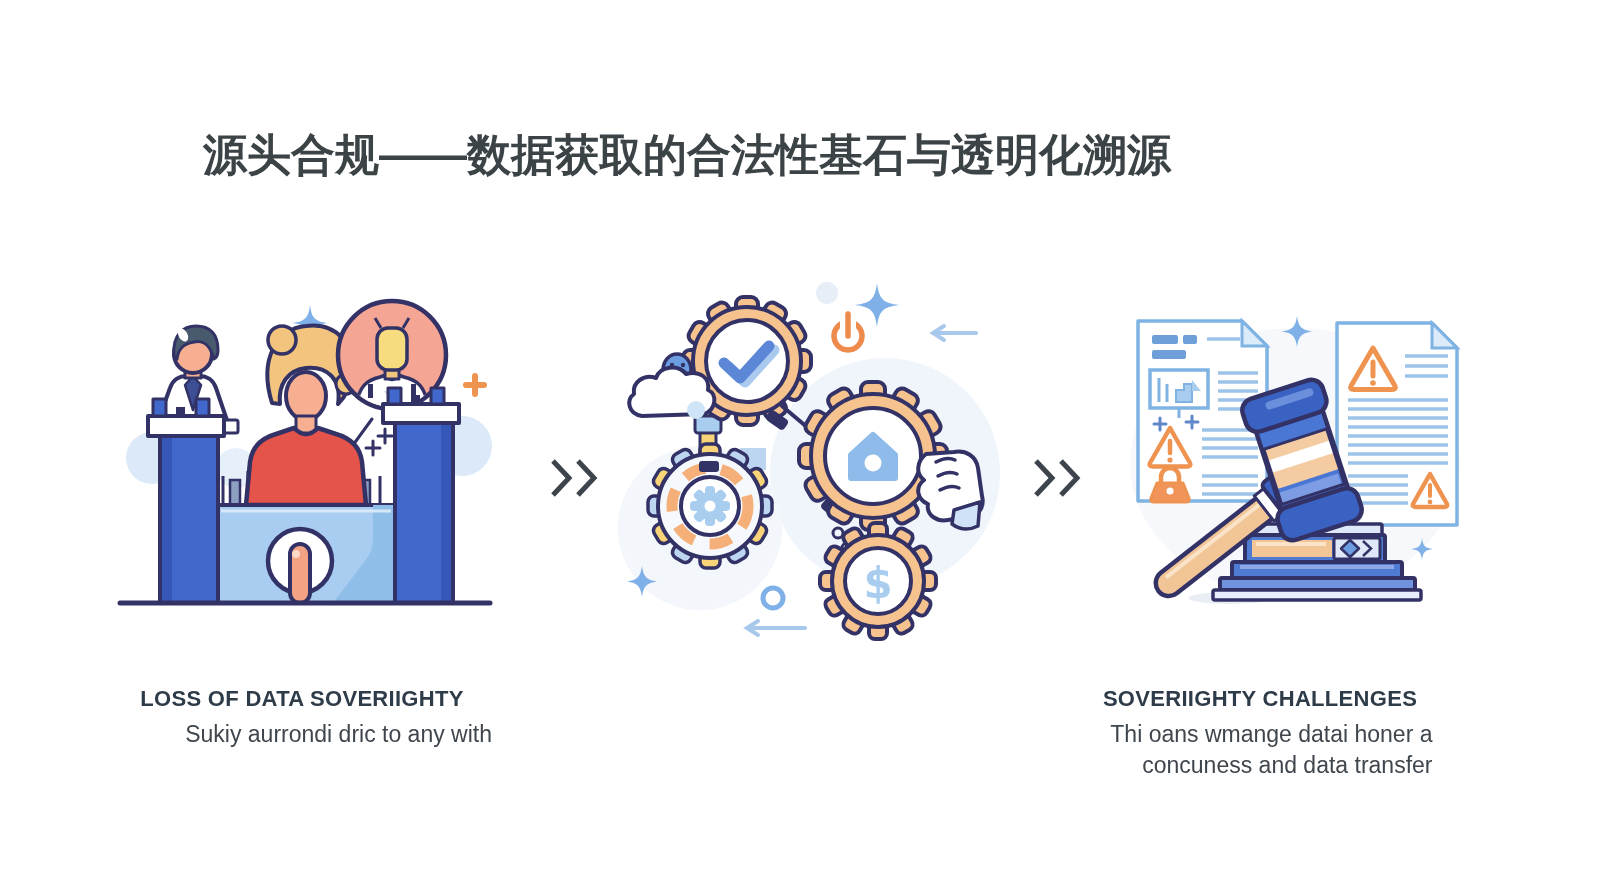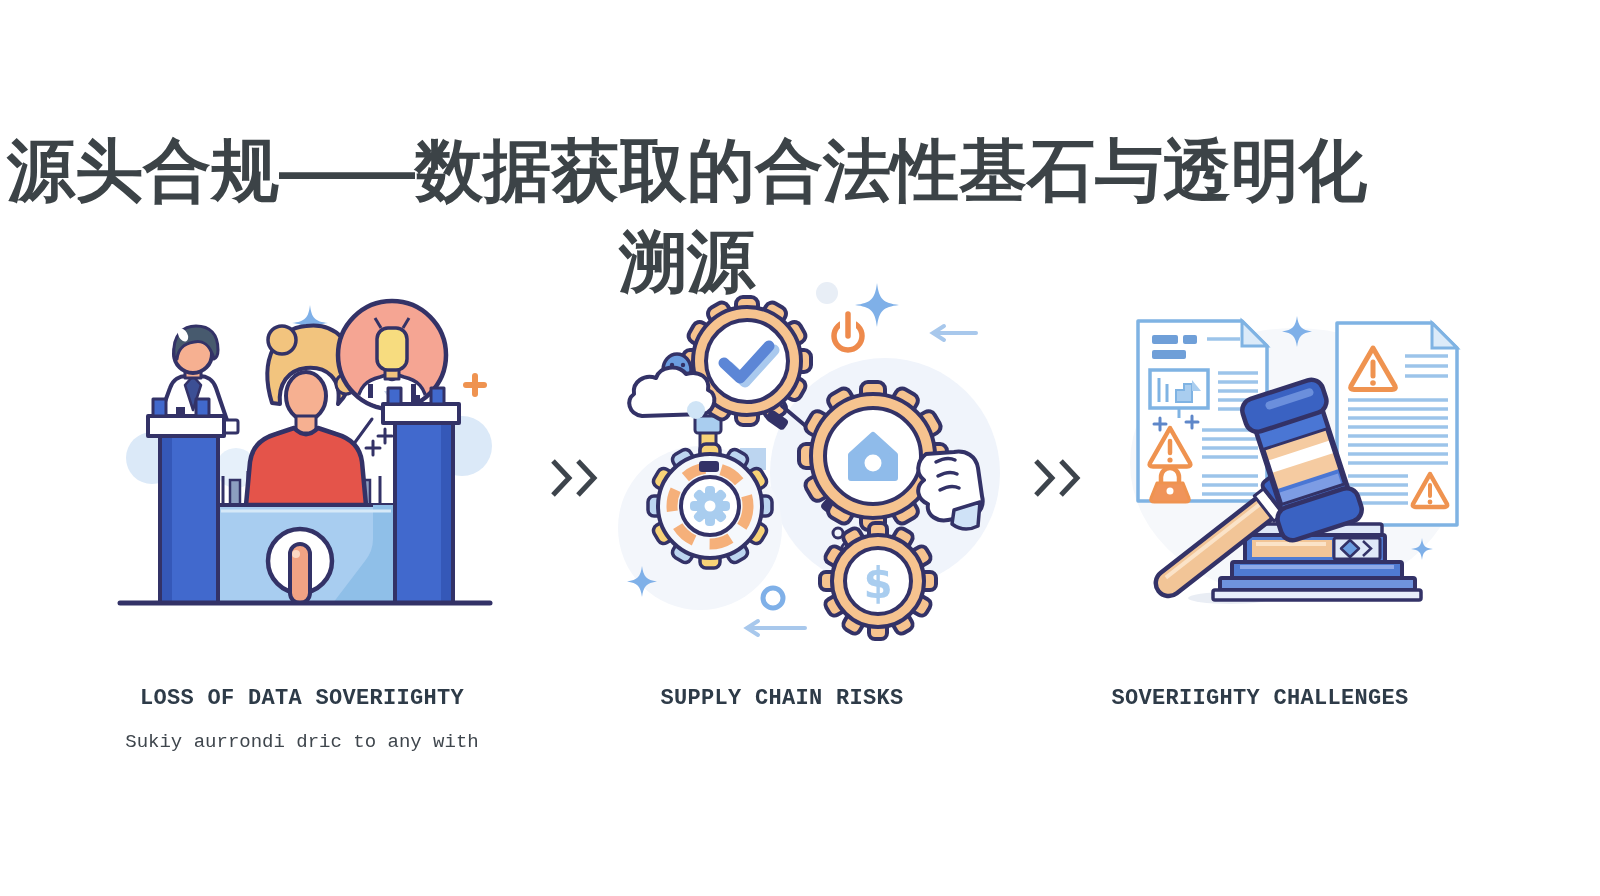--- a/index.html
+++ b/index.html
@@ -1,23 +1,23 @@
 <!DOCTYPE html>
 <html><head>
 <meta charset="utf-8">
 <style>
   html,body{margin:0;padding:0;background:#ffffff;}
   body{width:1600px;height:896px;position:relative;overflow:hidden;
        font-family:"Liberation Sans","DejaVu Sans",sans-serif;}
   .abs{position:absolute;}
   .title{left:0;top:126px;width:1374px;text-align:center;
-         font-size:68px;font-weight:700;color:#3c4347;letter-spacing:0px;margin:0;}
-  .caption{position:absolute;text-align:center;font-family:Liberation Mono, monospace;}
+         font-size:44px;font-weight:700;color:#3c4347;letter-spacing:0px;margin:0;}
+  .caption{position:absolute;text-align:center;}
   .caption h3{margin:0;font-size:22px;font-weight:700;color:#2e3b48;letter-spacing:.3px;}
-  .caption p{margin:16px auto 0;font-size:19px;color:#3f464d;line-height:31px;}
+  .caption p{margin:7px auto 0;font-size:23px;color:#3f464d;line-height:31px;text-align:right;}
   .cap-left{left:112px;top:686px;width:380px;}
   .cap-mid{left:592px;top:686px;width:380px;}
   .cap-right{left:1070px;top:686px;width:380px;}
   .cap-right p{max-width:345px;}
   svg{display:block;}
   .outl{stroke:#333267;stroke-linejoin:round;stroke-linecap:round;}
 </style>
 </head>
 <body>
 
@@ -374,17 +374,17 @@
     <rect class="outl" x="262" y="140" width="34" height="84" rx="12" fill="#3a62c2" stroke-width="4.5"></rect>
     <rect x="156" y="150" width="8" height="50" rx="4" fill="#6b8fdc"></rect>
   </g>
 </svg>
 
 <div class="caption cap-left">
   <h3>LOSS OF DATA SOVERIIGHTY</h3>
   <p>Sukiy aurrondi dric to any with</p>
 </div>
 <div class="caption cap-mid">
-  <h3>SUPPLY CHAIN RISKS</h3>
 </div>
 <div class="caption cap-right">
   <h3>SOVERIIGHTY CHALLENGES</h3>
+  <p>Thi oans wmange datai honer a concuness and data transfer</p>
 </div>
 
 </body></html>

